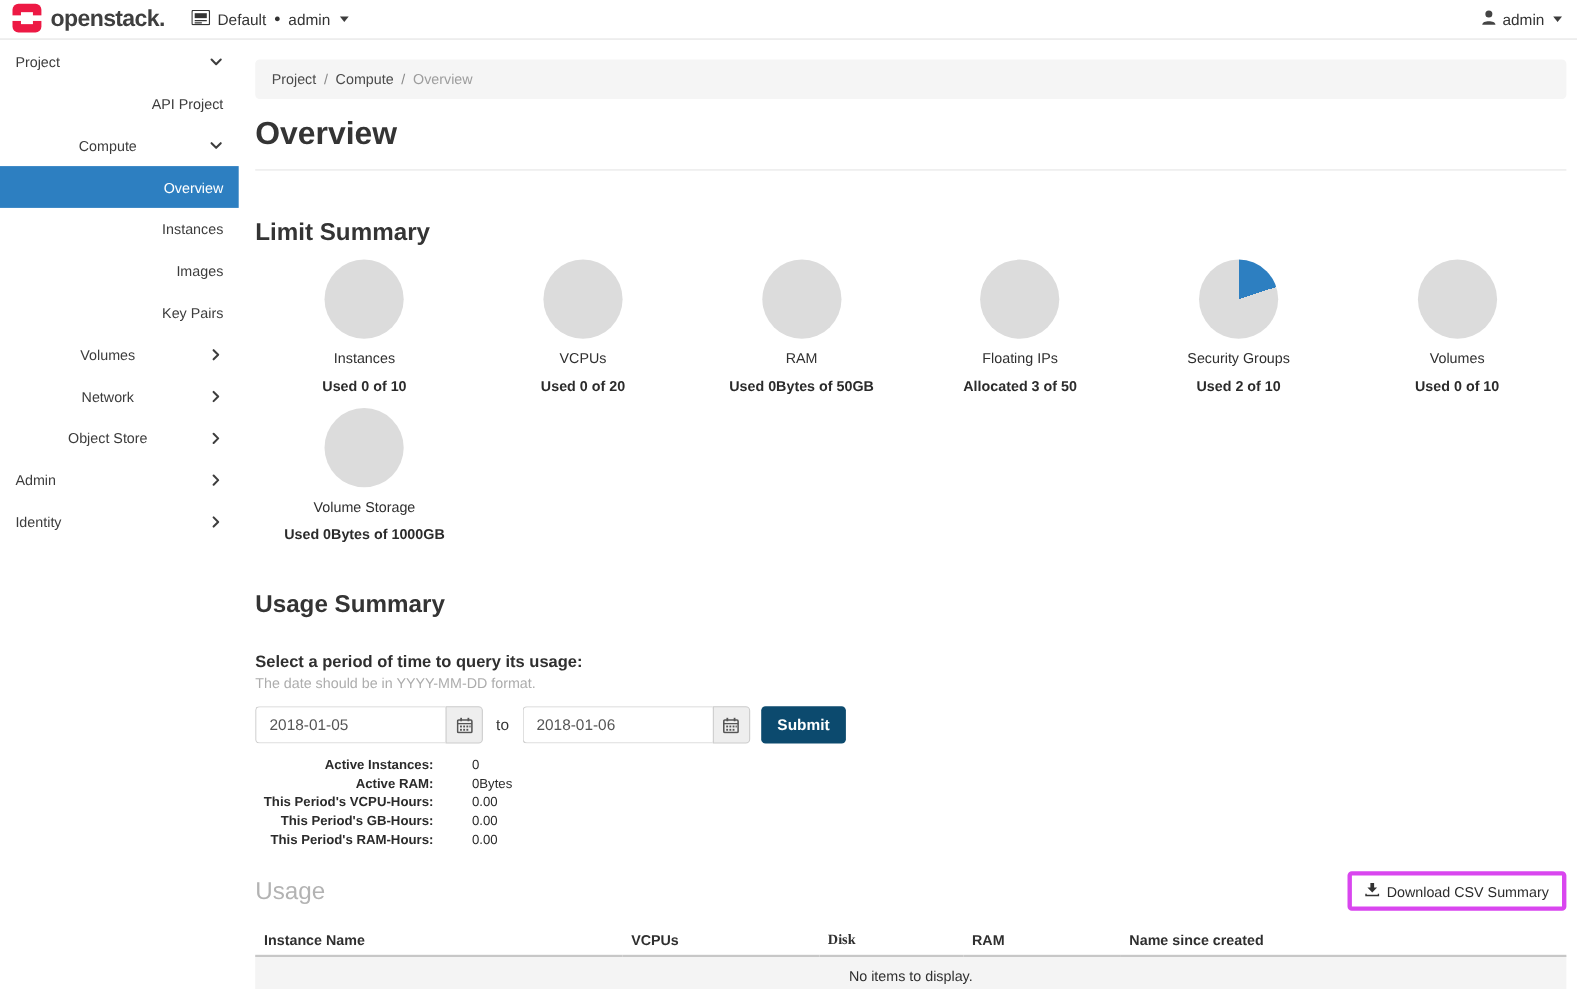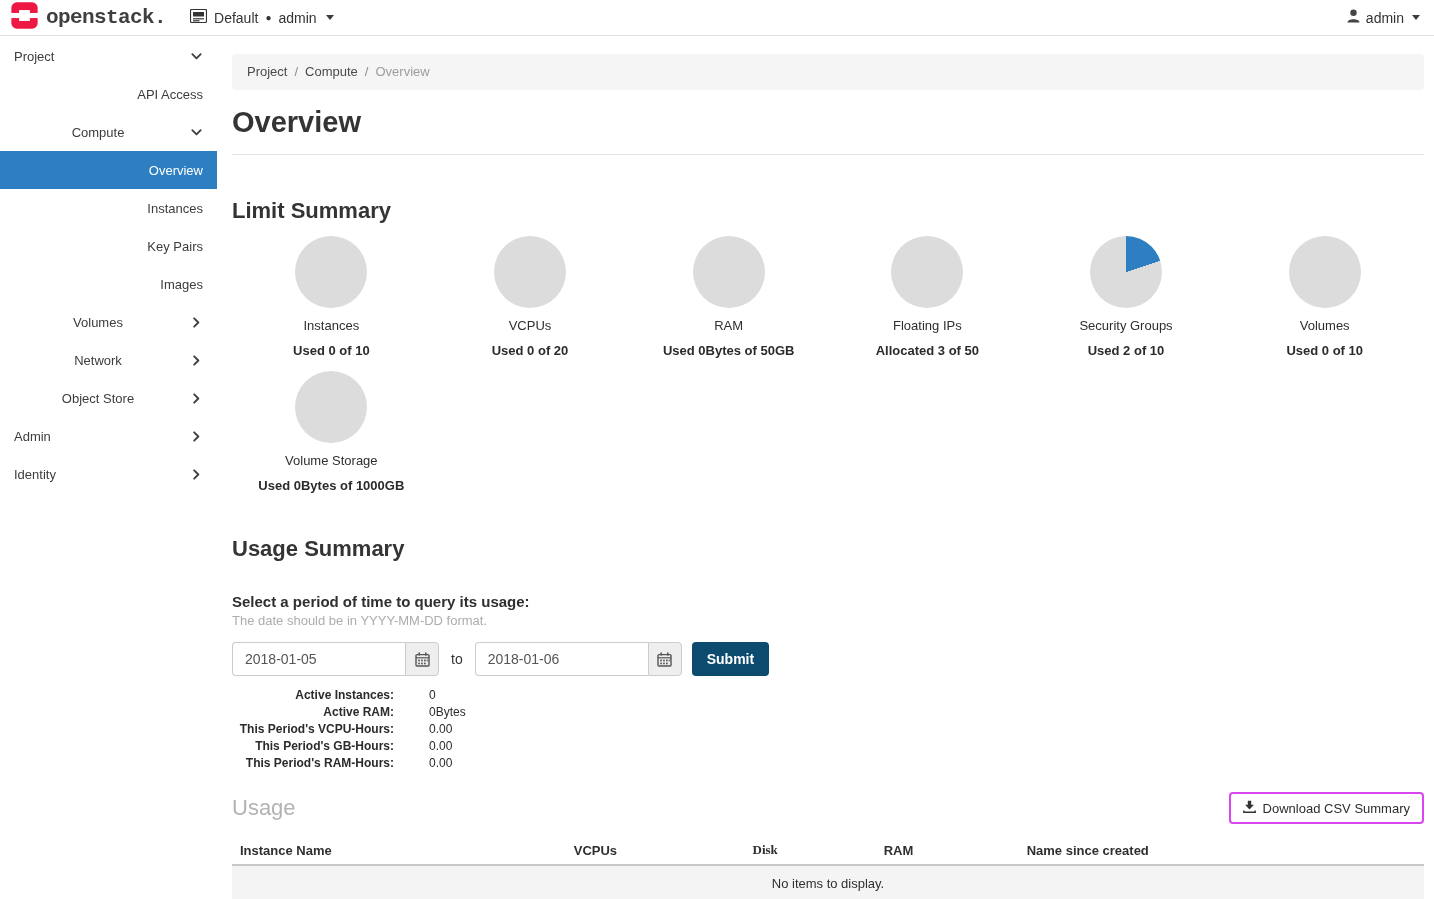--- a/index.html
+++ b/index.html
@@ -2,21 +2,21 @@
 <html><head>
 <meta charset="utf-8">
 <style>
   * { margin:0; padding:0; box-sizing:border-box; }
   html,body { width:1434px; height:899px; overflow:hidden; }
   body { font-family:"Liberation Sans", sans-serif; background:#fff; color:#333; font-size:13px; }
 
   
   .topbar { height:36px; display:flex; align-items:center; padding:0 14px 0 10px;
             border-bottom:1px solid #e2e2e2; background:#fff; }
-  .brand { display:flex; align-items:center; gap:7px; cursor:pointer;font-family:Liberation Mono, monospace; }
+  .brand { display:flex; align-items:center; gap:7px; cursor:pointer; }
   .brand-text { font-size:21px; font-weight:700; color:#3f3f3f; letter-spacing:-0.6px; }
   .ctx { display:flex; align-items:center; gap:7px; margin-left:24px; font-size:14px; color:#333; cursor:pointer; }
   .ctx .dot { font-size:10px; line-height:1; }
   .spacer { flex:1; }
   .usermenu { display:flex; align-items:center; gap:6px; font-size:14px; color:#333; cursor:pointer; }
   .caret { display:inline-block; width:0; height:0; border-left:4px solid transparent;
            border-right:4px solid transparent; border-top:5px solid #3c3c3c; margin-left:2px; }
 
   
   .layout { display:flex; height:863px; }
@@ -69,21 +69,21 @@
         border:none; border-radius:4px; font-size:14px; font-weight:700;
         font-family:"Liberation Sans", sans-serif; cursor:pointer; }
 
   .stats { margin-top:11px; }
   .stat-row { display:flex; font-size:12px; line-height:17px;gap:15px; }
   .stat-label { width:162px; text-align:right; font-weight:700; color:#2b2b2b; }
   .stat-value { margin-left:20px; color:#2b2b2b; }
 
   
   .usage-header { margin-top:20px; display:flex; align-items:center; justify-content:space-between; }
-  .csv-btn { display:flex; align-items:center; gap:7px; background:#fff; border:2px solid #d946ef;
+  .csv-btn { display:flex; align-items:center; gap:7px; background:#fff; border:4px solid #d946ef;
         border-radius:4px; padding:6px 12px; font-size:13px; color:#2d2d2d;
         font-family:"Liberation Sans", sans-serif; cursor:pointer; }
   table.usage { margin-top:12px; width:100%; border-collapse:collapse; }
   table.usage th { text-align:left; font-size:13px; font-weight:700; color:#2f2f2f;
         padding:6px 8px; border-bottom:2px solid #c7c7c7; }
   table.usage td.empty { background:#f4f4f4; text-align:center; font-size:13px; color:#2f2f2f;
         padding:10px 8px 26px; }
   th.c-name{width:28%;} th.c-vcpus{width:15%;} th.c-disk{width:11%;font-family:Liberation Serif, serif;} th.c-ram{width:12%;} th.c-time{width:34%;}
 </style>
 </head>
@@ -132,41 +132,41 @@
   <nav class="sidebar">
     <div class="nav-row lvl1">
       <span class="nav-label">Project</span>
       <span class="chev">
         <svg width="13" height="13" viewBox="0 0 14 14">
             <polyline points="2.5,4.5 7,9 11.5,4.5" fill="none" stroke="#3e3e3e" stroke-width="2" stroke-linecap="round" stroke-linejoin="round"></polyline>
           </svg>
       </span>
     </div>
     <div class="nav-row lvl3">
-      <span class="nav-label">API Access</span>
+      <span class="nav-label">API Project</span>
     </div>
     <div class="nav-row lvl2">
       <span class="nav-label">Compute</span>
       <span class="chev">
         <svg width="13" height="13" viewBox="0 0 14 14">
             <polyline points="2.5,4.5 7,9 11.5,4.5" fill="none" stroke="#3e3e3e" stroke-width="2" stroke-linecap="round" stroke-linejoin="round"></polyline>
           </svg>
       </span>
     </div>
     <div class="nav-row lvl3 active">
       <span class="nav-label">Overview</span>
     </div>
     <div class="nav-row lvl3">
       <span class="nav-label">Instances</span>
     </div>
     <div class="nav-row lvl3">
+      <span class="nav-label">Images</span>
+    </div>
+    <div class="nav-row lvl3">
       <span class="nav-label">Key Pairs</span>
-    </div>
-    <div class="nav-row lvl3">
-      <span class="nav-label">Images</span>
     </div>
     <div class="nav-row lvl2">
       <span class="nav-label">Volumes</span>
       <span class="chev">
         <svg width="13" height="13" viewBox="0 0 14 14">
             <polyline points="4.5,2.5 9,7 4.5,11.5" fill="none" stroke="#3e3e3e" stroke-width="2" stroke-linecap="round" stroke-linejoin="round"></polyline>
           </svg>
       </span>
     </div>
     <div class="nav-row lvl2">

